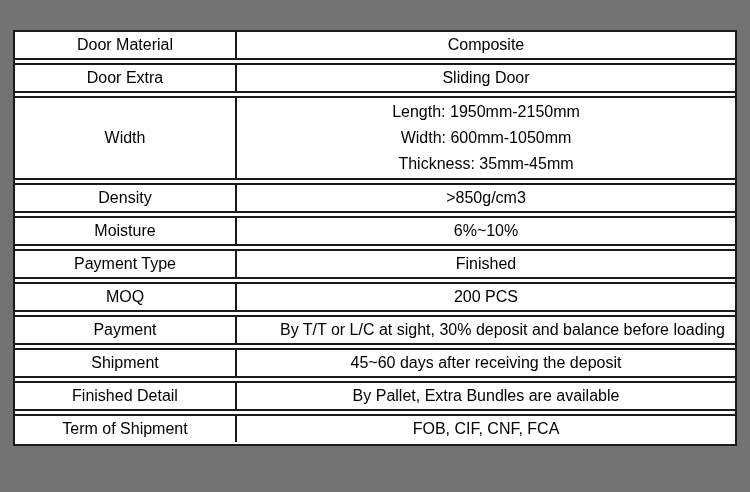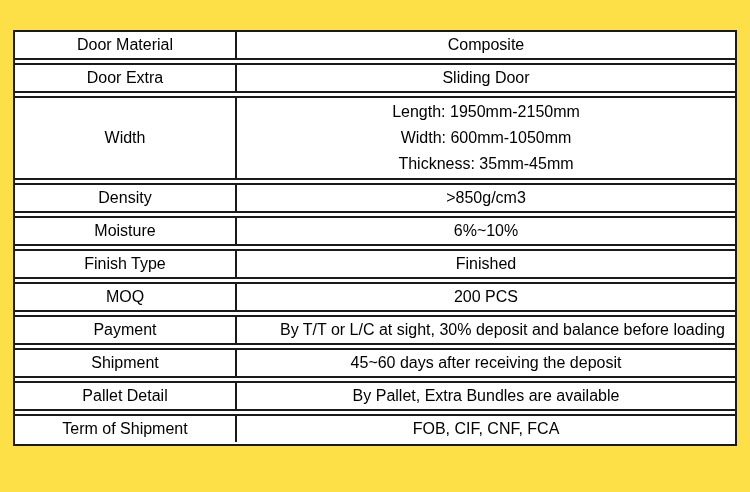--- a/index.html
+++ b/index.html
@@ -5,21 +5,21 @@
   :root { --line: #1a1a1a; }
   * { box-sizing: border-box; margin: 0; padding: 0; }
   html, body {
     width: 750px; height: 492px;
     background: #ffffff;
     color: #000000;
     font-family: "Liberation Sans", sans-serif;
     font-size: 16px;
     overflow: hidden;
   }
-  .page { position: relative; width: 750px; height: 492px; background: #fde047; }
+  .page { position: relative; width: 750px; height: 492px; background: #737373; }
   .spec-table {
     position: absolute;
     left: 13px; top: 30px;
     width: 724px;
     border: 2px solid var(--line);
     background: #fff;
   }
   .spec-row {
     display: flex;
     align-items: stretch;
@@ -77,37 +77,37 @@
       </div>
       <div class="spec-row">
         <div class="cell label-cell">Density</div>
         <div class="cell value-cell">&gt;850g/cm3</div>
       </div>
       <div class="spec-row">
         <div class="cell label-cell">Moisture</div>
         <div class="cell value-cell">6%~10%</div>
       </div>
       <div class="spec-row">
-        <div class="cell label-cell">Finish Type</div>
+        <div class="cell label-cell">Payment Type</div>
         <div class="cell value-cell">Finished</div>
       </div>
       <div class="spec-row">
         <div class="cell label-cell">MOQ</div>
         <div class="cell value-cell">200 PCS</div>
       </div>
       <div class="spec-row">
         <div class="cell label-cell">Payment</div>
         <div class="cell value-cell left">By T/T or L/C at sight, 30% deposit and balance before loading</div>
       </div>
       <div class="spec-row">
         <div class="cell label-cell">Shipment</div>
         <div class="cell value-cell">45~60 days after receiving the deposit</div>
       </div>
       <div class="spec-row">
-        <div class="cell label-cell">Pallet Detail</div>
+        <div class="cell label-cell">Finished Detail</div>
         <div class="cell value-cell">By Pallet, Extra Bundles are available</div>
       </div>
       <div class="spec-row">
         <div class="cell label-cell">Term of Shipment</div>
         <div class="cell value-cell">FOB, CIF, CNF, FCA</div>
       </div>
     </div>
 </div>
 
 </body></html>

